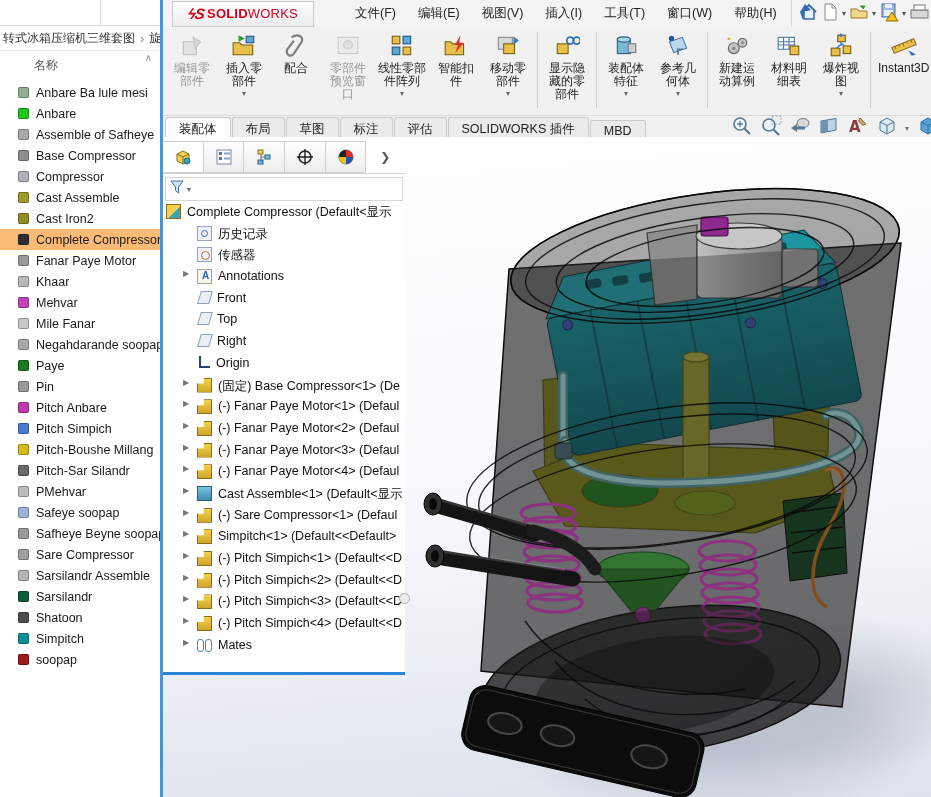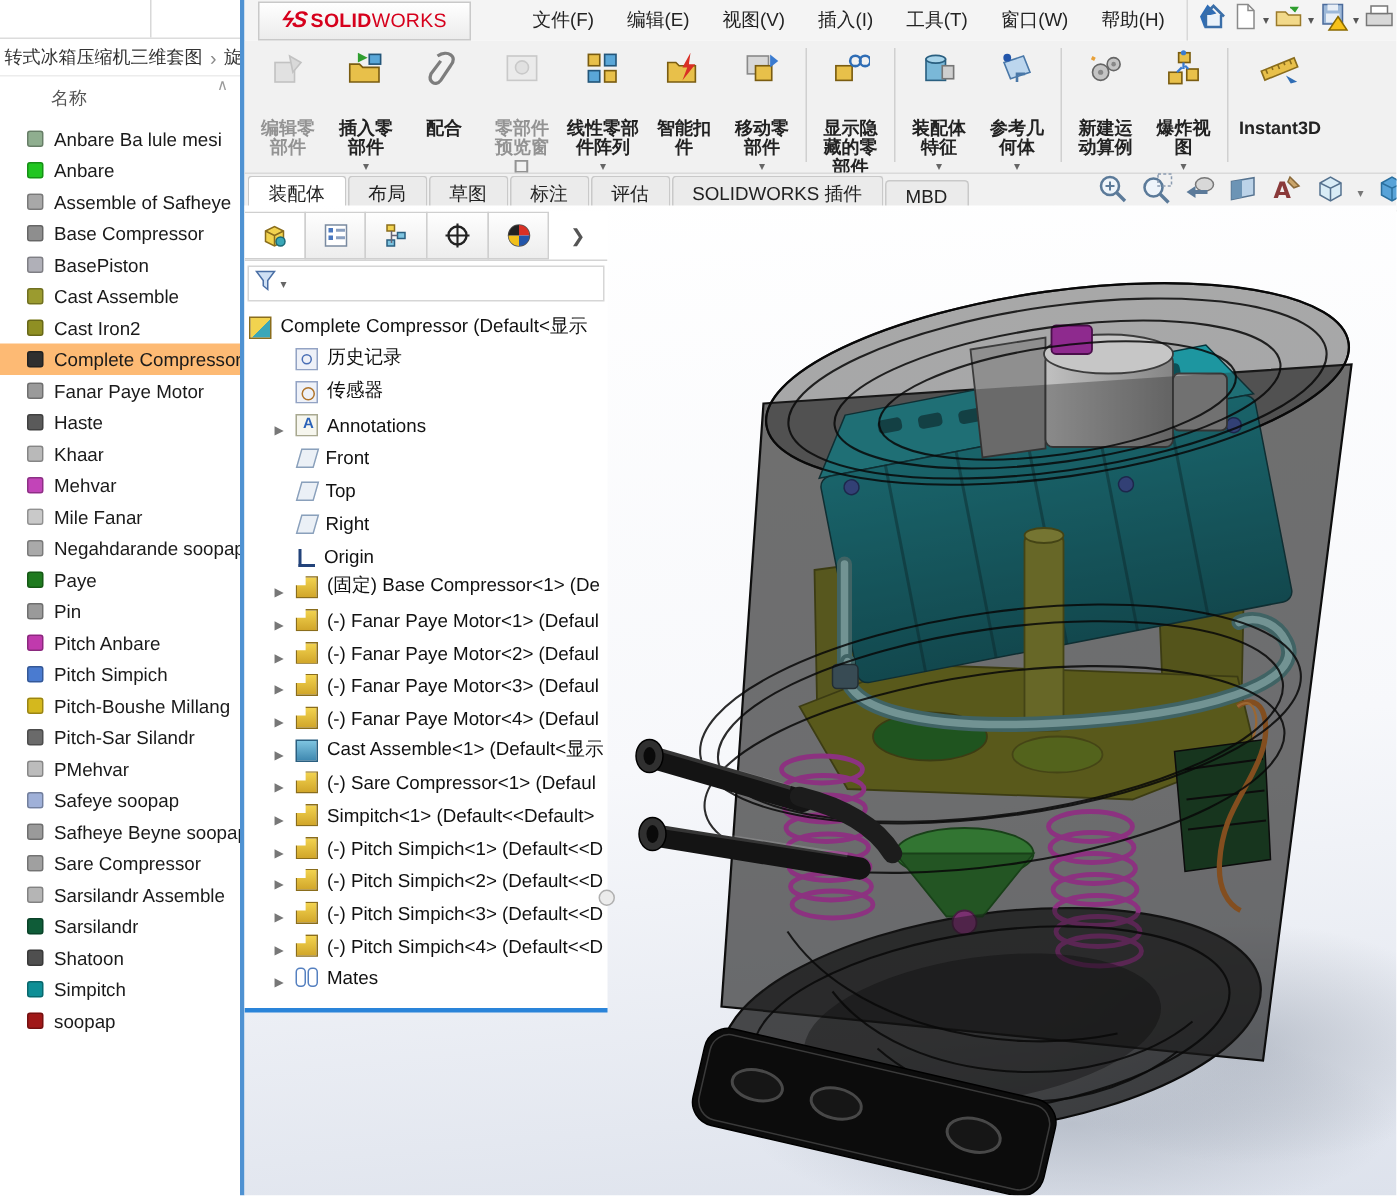--- a/index.html
+++ b/index.html
@@ -39,21 +39,21 @@
   .pin-icon{margin-left:8px;flex:none;}
   .qa{position:absolute;right:0;top:0;height:27px;display:flex;align-items:center;gap:2px;
       border-left:1px solid #d8d8d8;padding-left:7px;}
   .qa .caret{font-size:8px;color:#555;margin:0 1px;}
 
   .toolbar{height:85px;background:#f1f1f1;display:flex;align-items:flex-start;
            padding:3px 0 0 3px;border-bottom:1px solid #dadada;overflow:hidden;}
   .tbtn{min-width:44px;padding:1px 4px 0;display:flex;flex-direction:column;align-items:center;
         font-size:12px;color:#222;flex:none;}
   .tbicon{height:30px;display:flex;align-items:center;justify-content:center;}
-  .tblabel{white-space:pre-line;text-align:center;line-height:13px;margin-top:18px;font-weight:bold;}
+  .tblabel{white-space:pre-line;text-align:center;line-height:13px;margin-top:1px;}
   .tbcaret{font-size:8px;color:#666;margin-top:1px;height:9px;}
   .tbtn.disabled{opacity:.45;filter:grayscale(.9);}
   .tsep{width:1px;background:#d0d0d0;height:76px;margin:2px 3px;flex:none;}
 
   .tabrow{height:24px;background:#f1f1f1;display:flex;align-items:flex-end;padding-left:2px;
           position:relative;border-bottom:1px solid #c6c6c6;}
   .tab{padding:3px 13px 2px;font-size:12.5px;color:#222;background:#ebebeb;border:1px solid #c9c9c9;
        border-bottom:none;margin-right:1px;border-radius:3px 3px 0 0;white-space:nowrap;}
   .tab.active{background:#ffffff;}
   .hud{position:absolute;right:0;top:1px;display:flex;gap:7px;align-items:center;height:22px;}
@@ -67,21 +67,21 @@
   
   .panel{position:absolute;left:0;top:4px;width:242px;height:531px;background:#fff;overflow:hidden;}
   .panel-tabs{display:flex;height:32px;border-bottom:1px solid #d4d4d4;}
   .ptab{flex:1;border:1px solid #cfcfcf;margin-left:-1px;display:flex;align-items:center;justify-content:center;
         background:linear-gradient(#fefefe,#ededed);}
   .ptab.active{background:#fff;}
   .ptab.more{border:none;background:none;font-size:12px;color:#555;}
   .filter-row{height:22px;border:1px solid #d6d6d6;margin:3px 2px 2px;display:flex;align-items:center;padding-left:3px;gap:2px;}
   .filter-row .caret{font-size:8px;color:#666;}
   .tree{margin-top:3px;}
-  .trow{display:flex;align-items:flex-end;height:21.7px;padding-left:20px;font-size:12.5px;color:#111;
+  .trow{display:flex;align-items:flex-start;height:21.7px;padding-left:20px;font-size:12.5px;color:#111;
         white-space:nowrap;overflow:hidden;}
   .trow.root{padding-left:3px;font-size:12.5px;}
   .tarrow{width:14px;flex:none;font-size:8px;color:#777;}
   .ticon{width:15px;height:15px;margin-right:6px;flex:none;position:relative;box-sizing:border-box;}
   .ticon.asmroot{background:linear-gradient(135deg,#f2d34f 55%,#3aa7b8 55%);border:1px solid #8a6d1c;}
   .ticon.part{background:linear-gradient(#f2d34f,#d1a62a);border:1px solid #8a6d1c;
               clip-path:polygon(0 40%,45% 40%,45% 0,100% 0,100% 100%,0 100%);}
   .ticon.asmblue{background:linear-gradient(#7ec4e0,#3f88b0);border:1px solid #2a5f80;}
   .ticon.hist{background:#eef1f8;border:1px solid #93a3c4;}
   .ticon.hist::after{content:"";position:absolute;inset:3px;border:1.5px solid #4a6fb5;border-radius:50%;}
@@ -132,21 +132,21 @@
         <span class="fname">Assemble of Safheye</span>
       </div>
 
       <div class="file-row">
         <span class="ficon" style="background: rgb(142, 142, 142);"></span>
         <span class="fname">Base Compressor</span>
       </div>
 
       <div class="file-row">
         <span class="ficon" style="background: rgb(176, 176, 184);"></span>
-        <span class="fname">BasePiston</span>
+        <span class="fname">Compressor</span>
       </div>
 
       <div class="file-row">
         <span class="ficon" style="background: rgb(155, 155, 47);"></span>
         <span class="fname">Cast Assemble</span>
       </div>
 
       <div class="file-row">
         <span class="ficon" style="background: rgb(143, 143, 35);"></span>
         <span class="fname">Cast Iron2</span>
@@ -155,24 +155,20 @@
       <div class="file-row selected">
         <span class="ficon" style="background: rgb(47, 47, 47);"></span>
         <span class="fname">Complete Compressor</span>
       </div>
 
       <div class="file-row">
         <span class="ficon" style="background: rgb(154, 154, 154);"></span>
         <span class="fname">Fanar Paye Motor</span>
       </div>
 
-      <div class="file-row">
-        <span class="ficon" style="background: rgb(90, 90, 90);"></span>
-        <span class="fname">Haste</span>
-      </div>
 
       <div class="file-row">
         <span class="ficon" style="background: rgb(185, 185, 185);"></span>
         <span class="fname">Khaar</span>
       </div>
 
       <div class="file-row">
         <span class="ficon" style="background: rgb(194, 68, 184);"></span>
         <span class="fname">Mehvar</span>
       </div>
@@ -448,20 +444,32 @@
           <svg width="26" height="26" viewBox="0 0 24 24">
             <circle cx="9" cy="14" r="5" fill="#c4c4c4" stroke="#666"></circle>
             <circle cx="17" cy="9" r="4" fill="#c4c4c4" stroke="#666"></circle>
             <circle cx="9" cy="14" r="1.6" fill="#888"></circle>
             <circle cx="17" cy="9" r="1.4" fill="#888"></circle>
             <path d="M4,4 l2,1 -1,2 -2,-1 Z" fill="#e8a13a"></path>
           </svg>
         </div>
       <div class="tblabel">新建运
 动算例</div>
+      <div class="tbcaret"></div>
+    </div>
+    <div class="tbtn">
+      <div class="tbicon">
+          <svg width="26" height="26" viewBox="0 0 24 24">
+            <rect x="2" y="4" width="15" height="11" fill="#fff" stroke="#4a78a8"></rect>
+            <path d="M2,8 h15 M2,11 h15 M7,4 v11 M12,4 v11" stroke="#4a78a8" stroke-width="1"></path>
+            <rect x="13" y="12" width="8" height="8" fill="#e8c04a" stroke="#7a5c10"></rect>
+          </svg>
+        </div>
+      <div class="tblabel">材料明
+细表</div>
       <div class="tbcaret"></div>
     </div>
     <div class="tbtn">
       <div class="tbicon">
           <svg width="26" height="26" viewBox="0 0 24 24">
             <rect x="3" y="14" width="8" height="7" fill="#e8c04a" stroke="#7a5c10"></rect>
             <rect x="14" y="12" width="7" height="7" fill="#e8c04a" stroke="#7a5c10"></rect>
             <rect x="9" y="2" width="7" height="6" fill="#e8c04a" stroke="#7a5c10"></rect>
             <path d="M12,8 V12 M8,14 L11,11 M15,12 L13,10" stroke="#3a7bd0" stroke-width="1.4" fill="none"></path>
             <circle cx="12" cy="2" r="1.6" fill="#3a7bd0"></circle>

